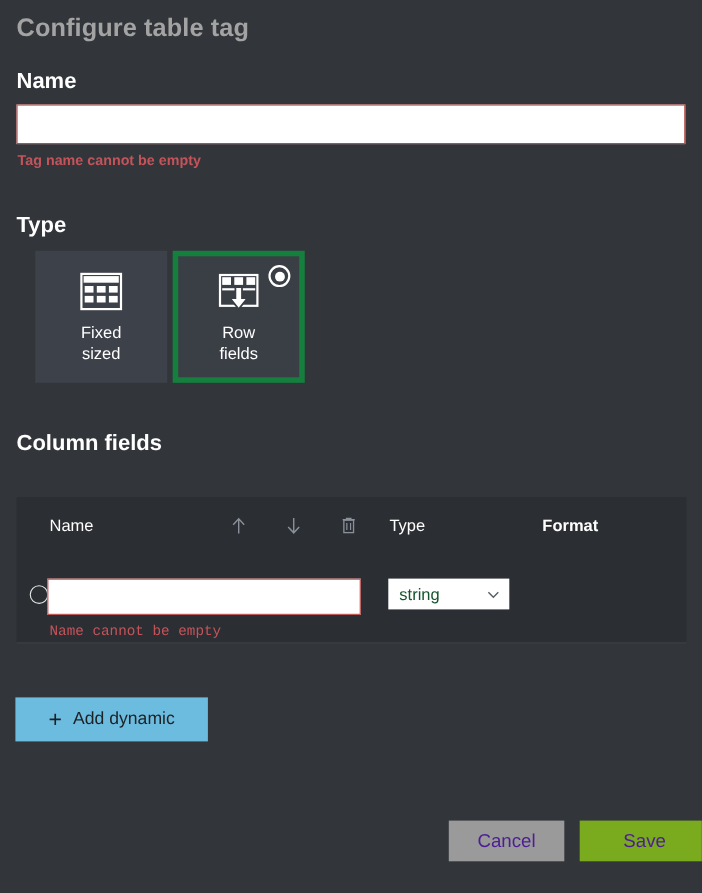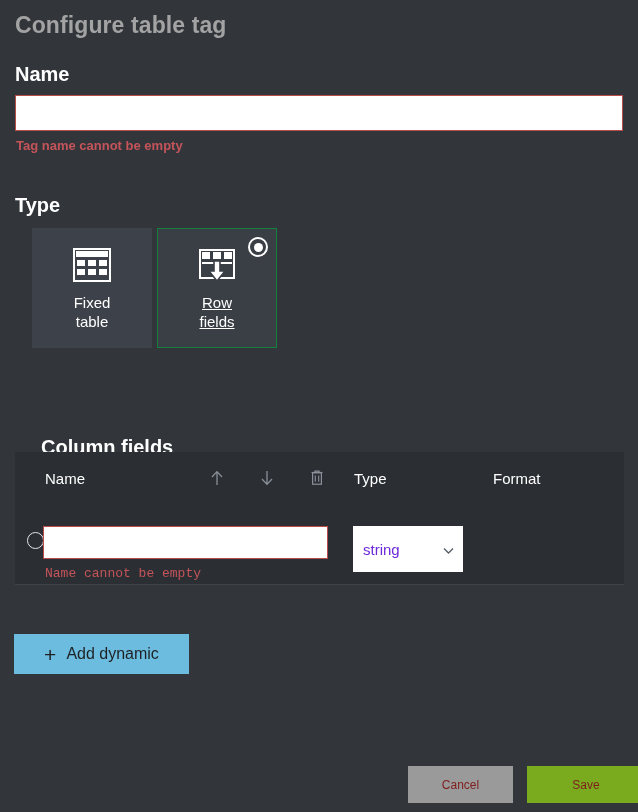--- a/index.html
+++ b/index.html
@@ -36,21 +36,21 @@
   
   .section-heading {
     position: absolute;
     left: 15px;
     font-size: 20px;
     font-weight: bold;
     color: #ffffff;
   }
   #name-heading  { top: 63px; }
   #type-heading  { top: 194px; }
-  #cols-heading  { top: 436px; margin-left: 26px; }
+  #cols-heading  { top: 392px; }
 
   
   .name-input {
     position: absolute;
     left: 15px;
     top: 95px;
     width: 608px;
     height: 36px;
     box-sizing: border-box;
     background: #ffffff;
@@ -84,23 +84,22 @@
     display: flex;
     flex-direction: column;
     align-items: center;
     justify-content: center;
     position: relative;
     cursor: pointer;
     border: 1px solid transparent;
   }
   .type-card + .type-card { margin-left: 1px; }
   .type-card.selected {
-    border: 1px solid #15803d;
+    border: 5px solid #15803d;
     background: #3a3e45;
-    text-decoration: underline;
   }
   .type-card .card-icon {
     width: 44px;
     height: 40px;
     display: block;
     margin-bottom: 8px;
   }
   .type-card .card-label {
     font-size: 15px;
     line-height: 19px;
@@ -143,21 +142,21 @@
     align-items: center;
     position: relative;
   }
   .col-h {
     font-size: 15px;
     color: #ffffff;
     position: absolute;
   }
   #h-name   { left: 30px; }
   #h-type   { left: 339px; }
-  #h-format { left: 478px; }
+  #h-format { left: 478px; font-weight: bold; }
 
   .icon-btn {
     position: absolute;
     width: 20px;
     height: 20px;
     display: flex;
     align-items: center;
     justify-content: center;
     cursor: pointer;
   }
@@ -202,24 +201,24 @@
   #row-error {
     left: 30px;
     top: 62px;
     font-size: 13px;
     font-family: Liberation Mono, monospace;
   }
 
   .select-box {
     position: absolute;
     top: 22px;
-    height: 46px;
+    height: 28px;
     box-sizing: border-box;
     background: #ffffff;
-    color: #6d28d9;
+    color: #14532d;
     font-size: 15px;
     display: flex;
     align-items: center;
     padding: 0 8px 0 10px;
     cursor: pointer;
     border: none;
     justify-content: space-between;
   }
   #select-type   { left: 338px; width: 110px; }
   #select-format { left: 477px; width: 102px; }
@@ -254,27 +253,27 @@
   }
   .add-column .plus {
     font-size: 21px;
     line-height: 1;
     font-weight: 300;
   }
 
   
   .footer-btn {
     position: absolute;
-    top: 766px;
+    top: 746px;
     height: 37px;
     border: none;
     font-family: "Liberation Sans", sans-serif;
-    font-size: 12px;
-    cursor: pointer;
-    color: #7f1d1d;
+    font-size: 17px;
+    cursor: pointer;
+    color: #4c1d95;
   }
   #cancel-btn {
     left: 408px;
     width: 105px;
     background: #9a9a9a;
   }
   #save-btn {
     left: 527px;
     width: 118px;
     background: #7aab1e;
@@ -300,21 +299,21 @@
           <rect x="4" y="4" width="36" height="32" fill="none" stroke="#ffffff" stroke-width="2"></rect>
           <rect x="6" y="6" width="32" height="6" fill="#ffffff"></rect>
           <rect x="7" y="15" width="8" height="6" fill="#ffffff"></rect>
           <rect x="18" y="15" width="8" height="6" fill="#ffffff"></rect>
           <rect x="29" y="15" width="8" height="6" fill="#ffffff"></rect>
           <rect x="7" y="24" width="8" height="6" fill="#ffffff"></rect>
           <rect x="18" y="24" width="8" height="6" fill="#ffffff"></rect>
           <rect x="29" y="24" width="8" height="6" fill="#ffffff"></rect>
         </svg>
       </span>
-      <span class="card-label"><span>Fixed</span><br><span>table</span></span>
+      <span class="card-label"><span>Fixed</span><br><span>sized</span></span>
     </div>
 
     <div class="type-card selected">
       <span class="radio-mark"></span>
       <span class="card-icon">
         <svg width="44" height="40" viewBox="0 0 44 40" xmlns="http://www.w3.org/2000/svg">
           <rect x="5" y="5" width="34" height="28" fill="none" stroke="#ffffff" stroke-width="2"></rect>
           <rect x="7" y="7" width="8" height="7" fill="#ffffff"></rect>
           <rect x="18" y="7" width="8" height="7" fill="#ffffff"></rect>
           <rect x="29" y="7" width="8" height="7" fill="#ffffff"></rect>

